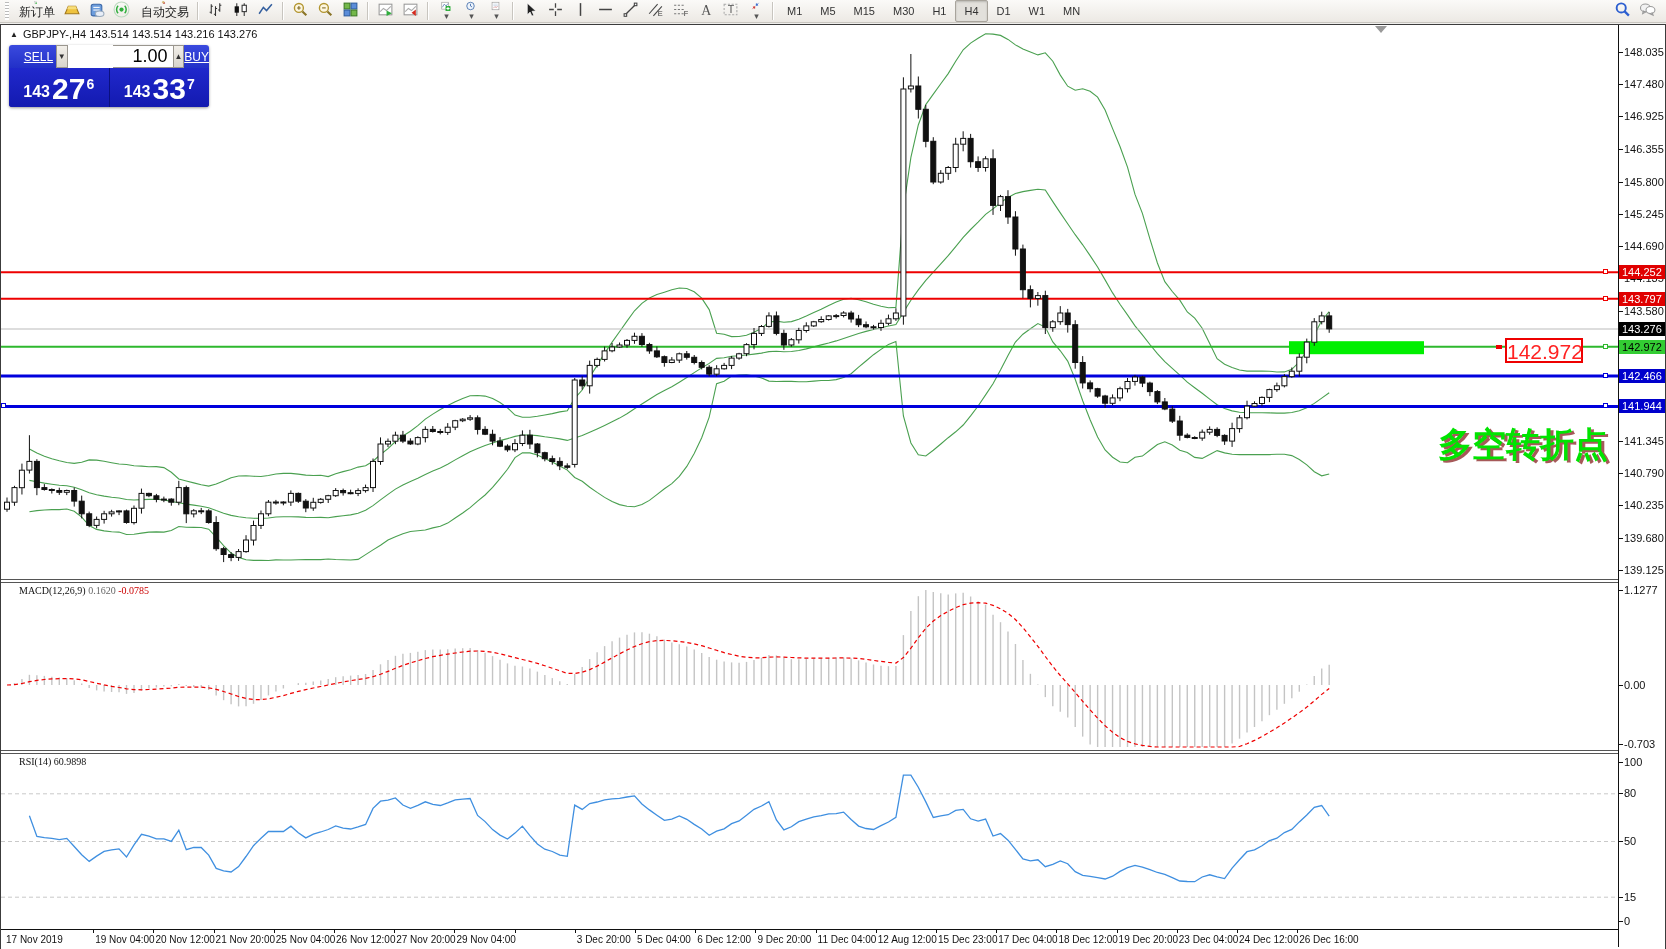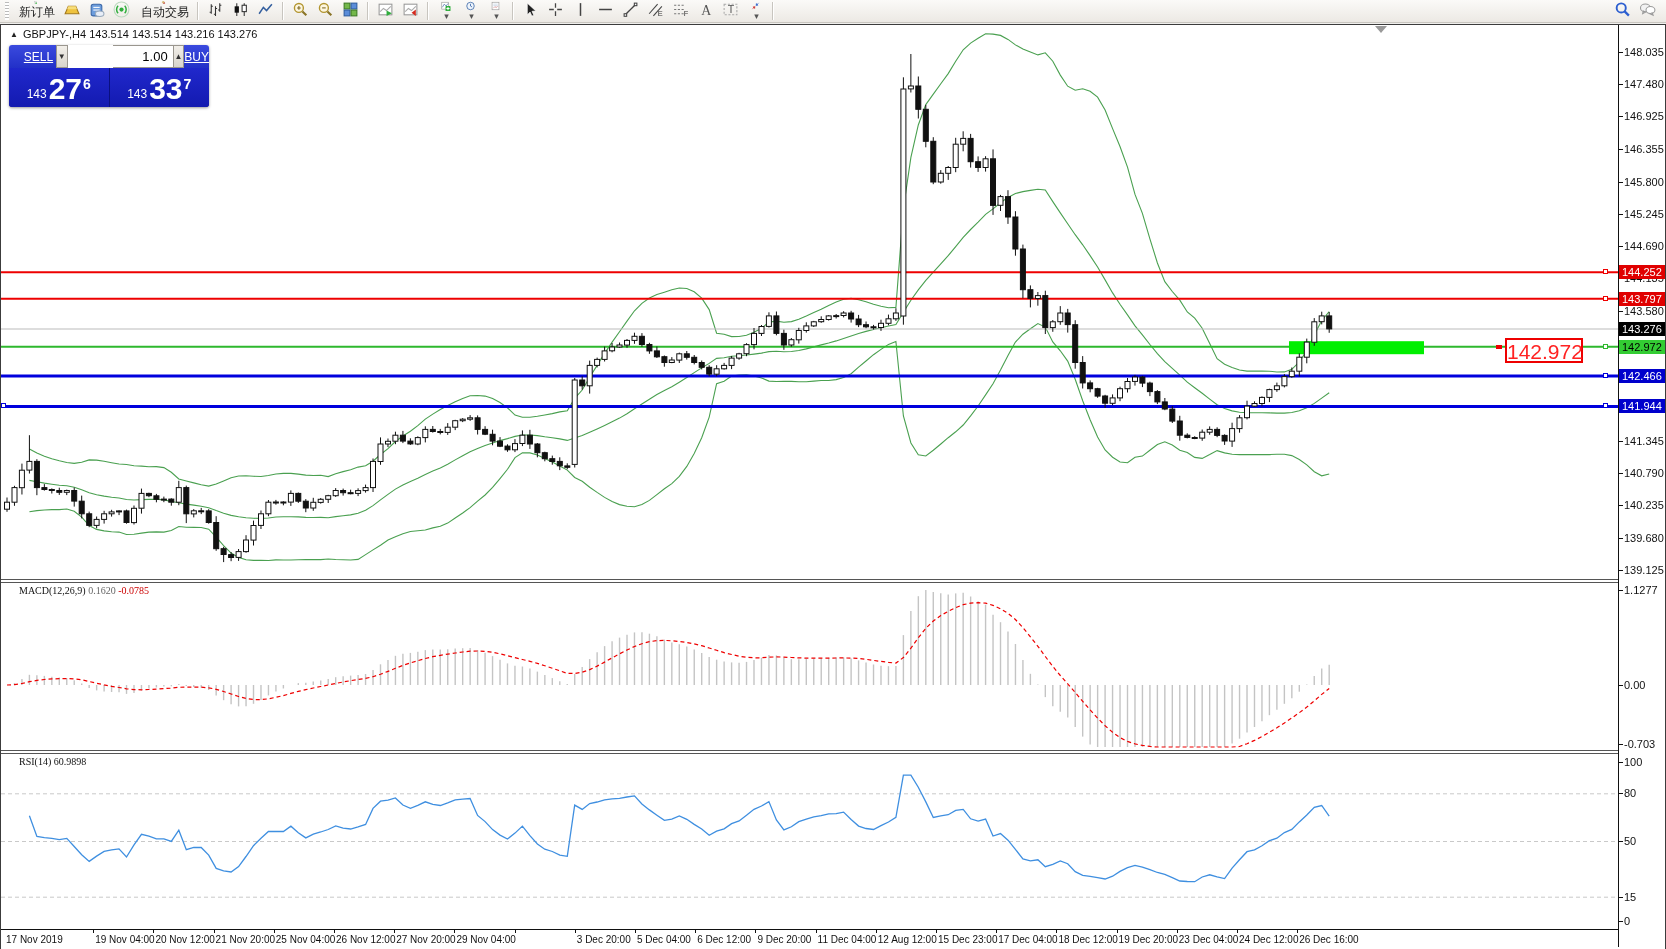--- a/index.html
+++ b/index.html
@@ -30,25 +30,25 @@
   
   #tpanel{position:absolute;left:8px;top:20px;width:200px;height:62px;border-radius:3px;overflow:hidden;
           box-shadow:0 1px 3px rgba(0,0,0,.4);font-family:"Liberation Sans",sans-serif;}
   #tp-top{display:flex;height:23px;}
   .tp-tab{background:linear-gradient(#3a4ade,#2230c8);color:#fff;font-size:12px;display:flex;align-items:center;justify-content:center;}
   .tp-tab span{text-decoration:underline;}
   #tp-sell{width:54px;padding-left:12px;} #tp-buy{width:50px;flex:1;}
   .spin{width:17px;background:linear-gradient(#f2efe9,#d8d4cc);border:1px solid #9a968e;box-sizing:border-box;
         display:flex;align-items:center;justify-content:center;font-size:8px;color:#333;}
   #tp-vol{width:60px;border:1px solid #9a968e;border-left:none;border-right:none;box-sizing:border-box;
-          font-size:13px;text-align:right;padding:0 5px 0 0;outline:none;margin-left:45px;}
+          font-size:18px;text-align:right;padding:0 5px 0 0;outline:none;margin-left:45px;}
   #tp-prices{display:flex;height:39px;background:#0a1080;}
   .tp-price{background:linear-gradient(#2028cc,#131ab0);color:#fff;flex:1;display:flex;align-items:flex-end;justify-content:center;padding-bottom:3px;}
   .tp-price.left{margin-right:1px;}
-  .tp-sm{font-size:12px;font-weight:normal;margin:0 2px 3px 0;}
+  .tp-sm{font-size:16px;font-weight:bold;margin:0 2px 3px 0;}
   .tp-big{font-size:30px;font-weight:bold;line-height:30px;}
   .tp-sup{font-size:14px;font-weight:bold;margin:0 0 12px 1px;}
   
   .ind-label{position:absolute;left:18px;font-size:10px;color:#111;font-family:Liberation Serif, serif;}
   .ind-label .v1{color:#666;} .ind-label .v2{color:#c00;}
   
   #pricebox{position:absolute;left:1504px;top:313px;width:78px;height:25px;border:2px solid #e00;background:#fff;
             color:#f22;font-size:21px;line-height:24px;text-align:center;box-sizing:border-box;}
   #cntext{position:absolute;left:1437px;top:397px;font-size:34px;font-weight:bold;color:#00e400;
           text-shadow:3px 2px 0 rgba(150,60,60,.85);letter-spacing:0px;white-space:nowrap;}
@@ -242,20 +242,31 @@
         </svg>
       </div>
       <div class="tb-btn">
         <svg class="icon16" viewBox="0 0 16 16">
           <path d="M3 13l4-4M7 9l-3 .4L6.6 12z" fill="#c33" stroke="#c33"></path>
           <path d="M13 3L9 7M9 7l3-.4L9.4 4z" fill="#36c" stroke="#36c"></path>
         </svg>
         <span class="caret">▾</span>
       </div>
       <div class="tb-sep"></div>
+      <div style="display: flex;">
+        <div class="tf-btn">M1</div>
+        <div class="tf-btn">M5</div>
+        <div class="tf-btn">M15</div>
+        <div class="tf-btn">M30</div>
+        <div class="tf-btn">H1</div>
+        <div class="tf-btn active">H4</div>
+        <div class="tf-btn">D1</div>
+        <div class="tf-btn">W1</div>
+        <div class="tf-btn">MN</div>
+      </div>
       <div id="tb-right">
         <div class="tb-btn">
           <svg class="icon16" viewBox="0 0 16 16">
             <circle cx="6.8" cy="6.5" r="4.3" fill="none" stroke="#2d5fd0" stroke-width="1.8"></circle>
             <line x1="10" y1="9.8" x2="14" y2="13.8" stroke="#2d5fd0" stroke-width="2.2"></line>
           </svg>
         </div>
         <div class="tb-btn">
           <svg class="icon16" viewBox="0 0 16 16">
             <ellipse cx="6" cy="6.5" rx="4.6" ry="3.6" fill="#f2f2f2" stroke="#9a9a9a"></ellipse>
@@ -1220,20 +1231,21 @@
       <span class="v1">0.1620</span>
       <span class="v2">-0.0785</span>
     </div>
     <div class="ind-label" style="top:731px">
       <span>RSI(14)</span>
       <span>60.9898</span>
     </div>
 
     <div id="shiftmark"></div>
     <div id="pricebox">142.972</div>
+    <div id="cntext">多空转折点</div>
 
     <div id="axiscol">
         <div class="ytick" style="top: 20.5px;">148.035</div>
         <div class="ytick" style="top: 52.801px;">147.480</div>
         <div class="ytick" style="top: 85.102px;">146.925</div>
         <div class="ytick" style="top: 118.276px;">146.355</div>
         <div class="ytick" style="top: 150.577px;">145.800</div>
         <div class="ytick" style="top: 182.878px;">145.245</div>
         <div class="ytick" style="top: 215.179px;">144.690</div>
         <div class="ytick" style="top: 247.48px;">144.135</div>

